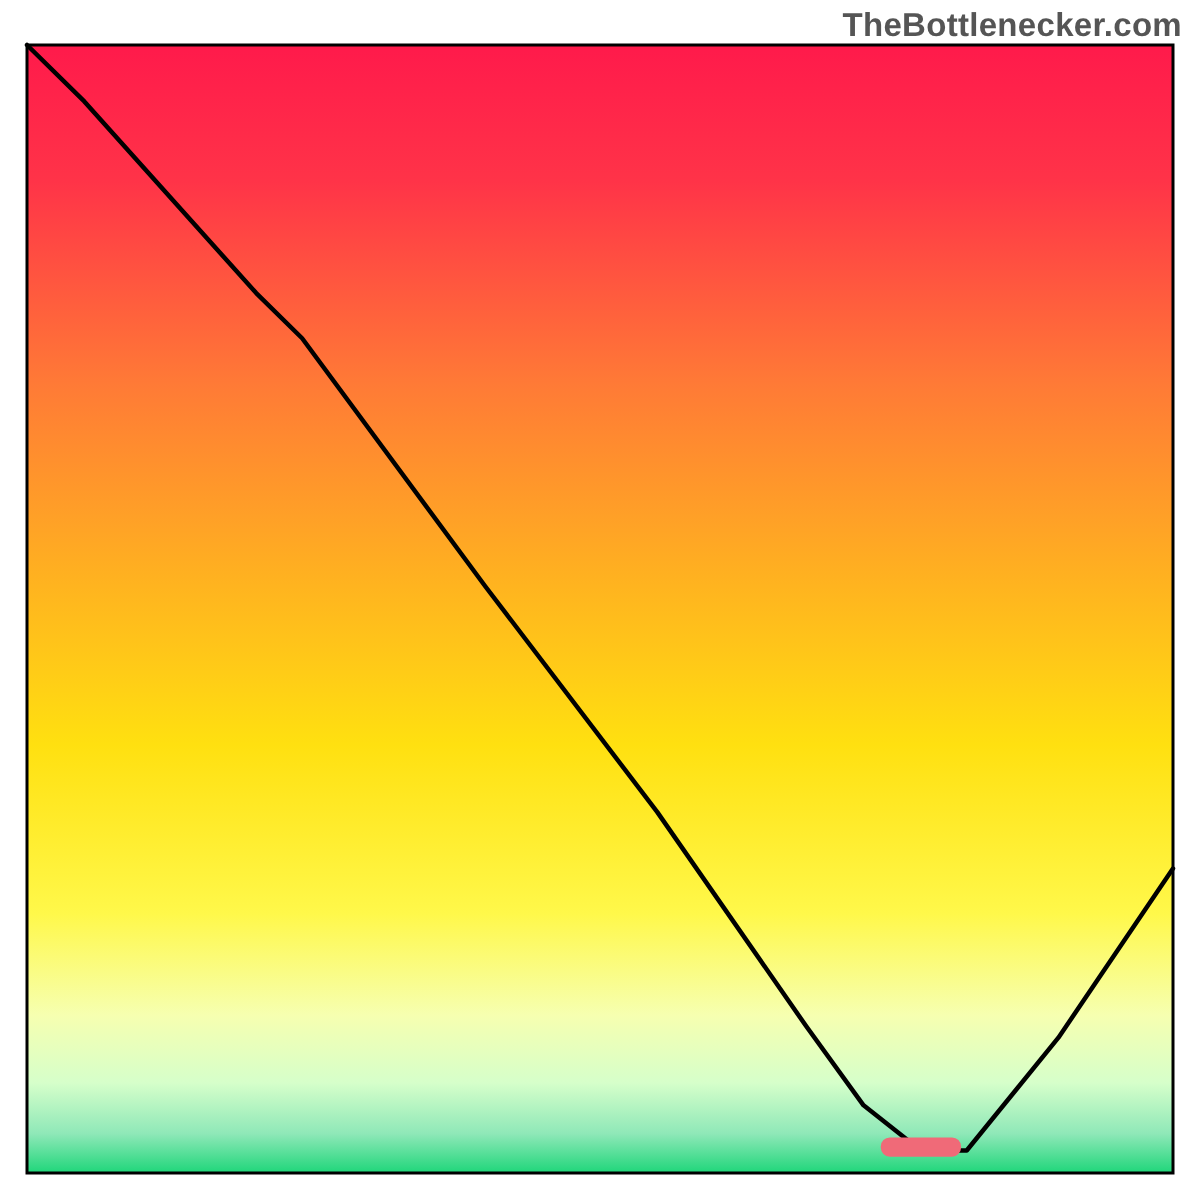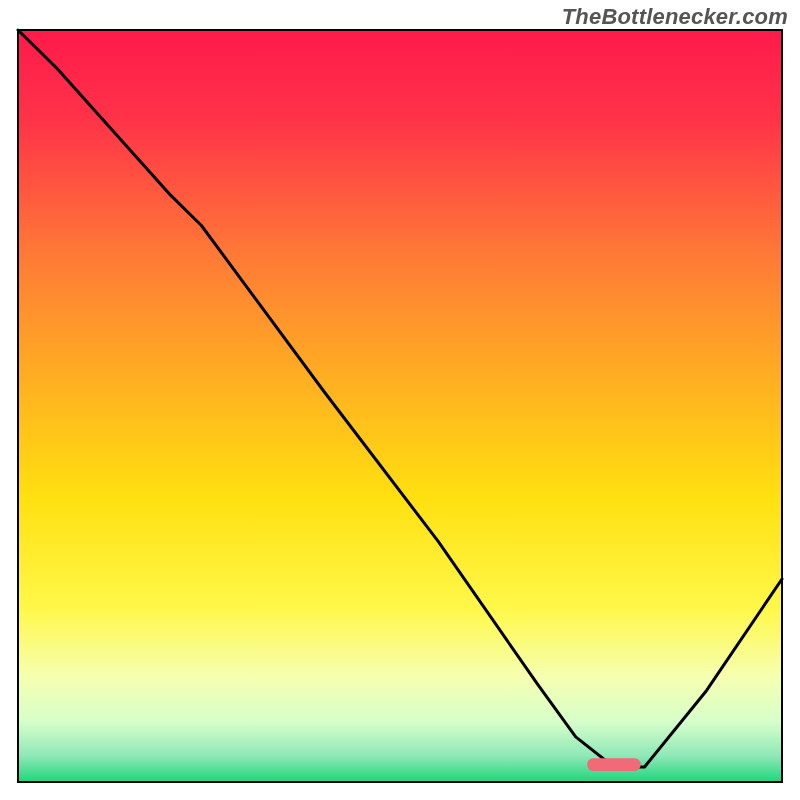--- a/index.html
+++ b/index.html
@@ -8,21 +8,20 @@
     width: 800px;
     height: 800px;
     overflow: hidden;
     background: #ffffff;
     font-family: Arial, Helvetica, sans-serif;
   }
   .container {
     position: relative;
     width: 800px;
     height: 641px;
-    font-style: italic;
   }
   .watermark {
     position: absolute;
     top: 4px;
     right: 12px;
     font-size: 22px;
     font-weight: 600;
     color: #555;
     letter-spacing: 0.2px;
   }

